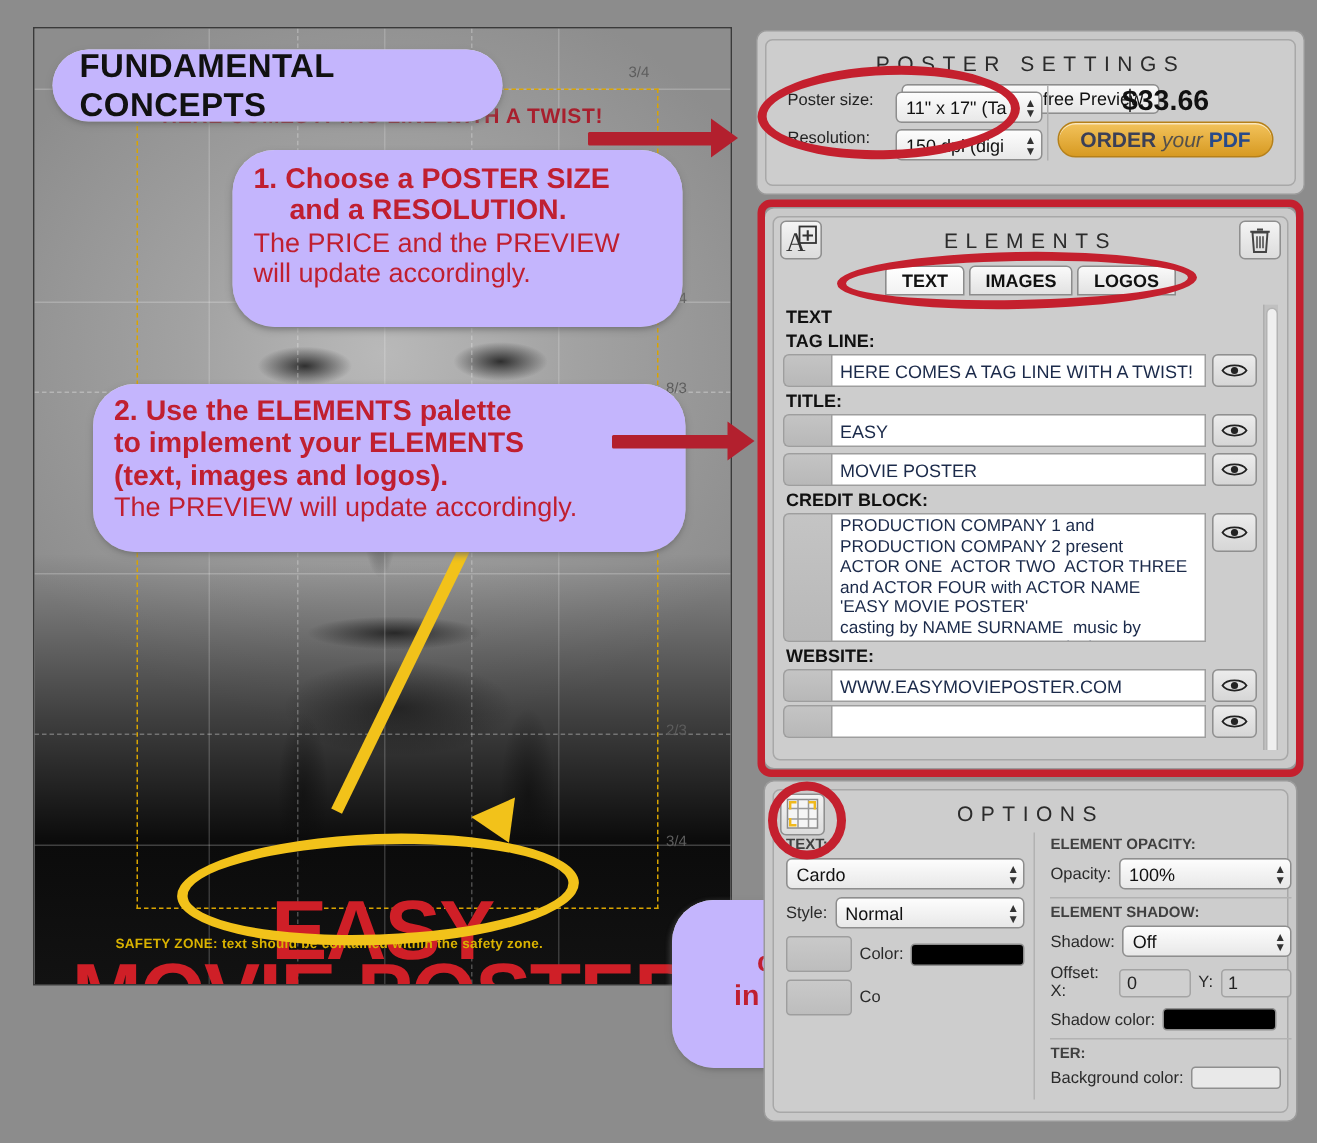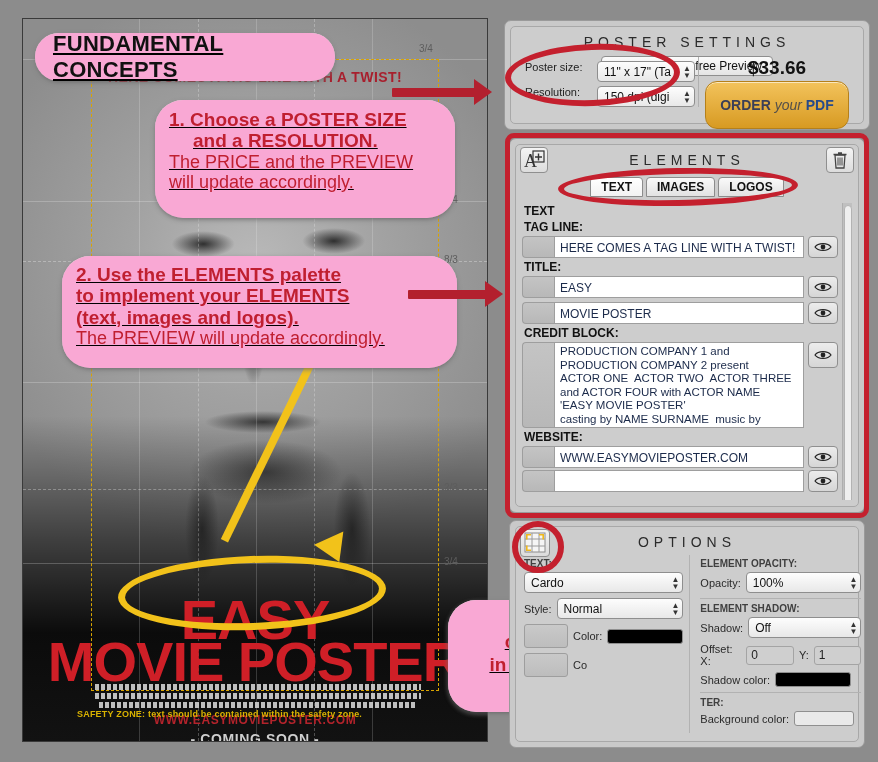--- a/index.html
+++ b/index.html
@@ -8,21 +8,21 @@
     width: 878px; height: 762px;
     background: #8c8c8c;
     font-family: "Liberation Sans", sans-serif;
     position: relative;
     overflow: hidden;
   }
 
   
   #poster-preview {
     position: absolute; left: 22px; top: 18px;
-    width: 466px; height: 724px;
+    width: 466px; height: 639px;
     background: #8f8f8f;
     border: 1px solid #3a3a3a;
     overflow: hidden;
   }
   .poster-canvas {
     position:absolute; inset:0;
     background:
       linear-gradient(to bottom, rgba(0,0,0,0) 55%, rgba(0,0,0,0.55) 72%, rgba(0,0,0,0.92) 85%, #121212 100%),
       radial-gradient(ellipse 62% 40% at 50% 34%, #b9b9b9 0%, #a2a2a2 45%, #8d8d8d 100%);
   }
@@ -92,26 +92,25 @@
     color:#b3232b; font-weight:bold; font-size:12px; letter-spacing:.6px;
   }
   .poster-soon {
     position:absolute; left:0; width:100%; top:702px; text-align:center;
     color:#cfcfcf; font-weight:bold; font-size:14px; letter-spacing:.6px;
   }
 
   
   .bubble {
     position:absolute;
-    background:#f9a8d4;
+    background:#c4b5fd;
     border-radius:22px;
     padding:8px 18px;
     box-shadow: 0 2px 5px rgba(0,0,0,.45);
     filter: drop-shadow(0 0 0 #fff);
-    text-decoration: underline;
   }
   .bubble::before, .bubble::after { content:""; position:absolute; }
   .bub-title {
     left:35px; top:33px; width:300px; height:48px;
     border-radius:26px; display:flex; align-items:center; justify-content:center;
   }
   .bub-title .txt { font-size:22px; font-weight:bold; color:#111; letter-spacing:.3px; }
 
   .bub-step1 { left:155px; top:100px; width:300px; height:118px; border-radius:28px; padding:9px 14px; }
   .bub-step2 { left:62px;  top:256px; width:395px; height:112px; border-radius:28px; padding:8px 14px; }
@@ -203,21 +202,21 @@
     height:21px; line-height:17px; overflow:hidden; white-space:nowrap;
   }
   .select .stepper {
     position:absolute; right:3px; top:50%; transform:translateY(-50%);
     font-size:8px; line-height:7px; color:#333; text-align:center;
   }
   .btn-order {
     display:inline-block;
     background: linear-gradient(to bottom,#f3c35c,#d79a22);
     border:1px solid #b5801a; border-radius:12px;
-    padding:15px 14px; font-size:14px; font-weight:bold;
+    padding:3px 14px; font-size:14px; font-weight:bold;
     color:#2c3c66; box-shadow: inset 0 1px 0 rgba(255,255,255,.6);
     margin-top:2px;
   }
   .btn-order .o1 { color:#3a3f57; }
   .btn-order .o2 { color:#55504a; font-style:italic; font-weight:normal; }
   .btn-order .o3 { color:#274a8a; }
   .btn-plain {
     display:block; margin:6px auto 0; width:172px;
     background: linear-gradient(to bottom,#fbfbfb,#e4e4e4);
     border:1px solid #8e8e8e; border-radius:4px;

